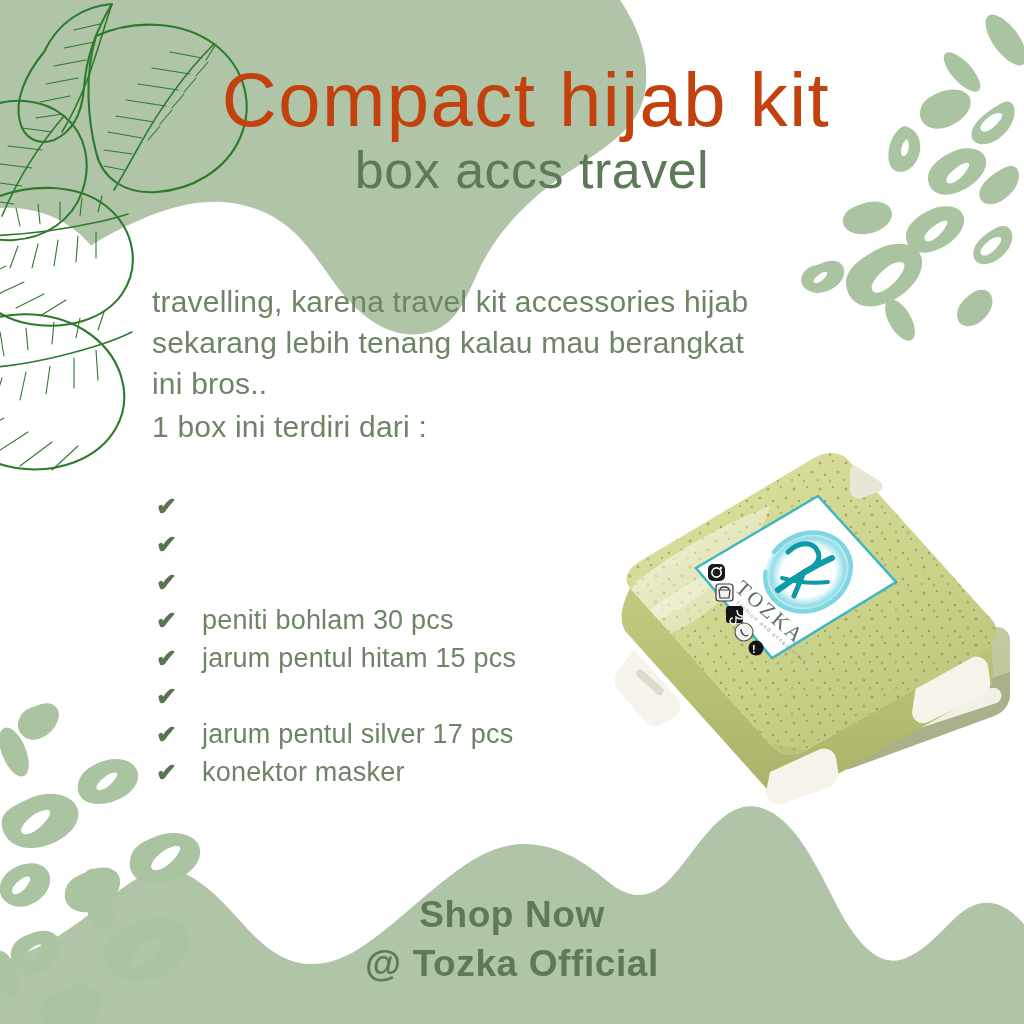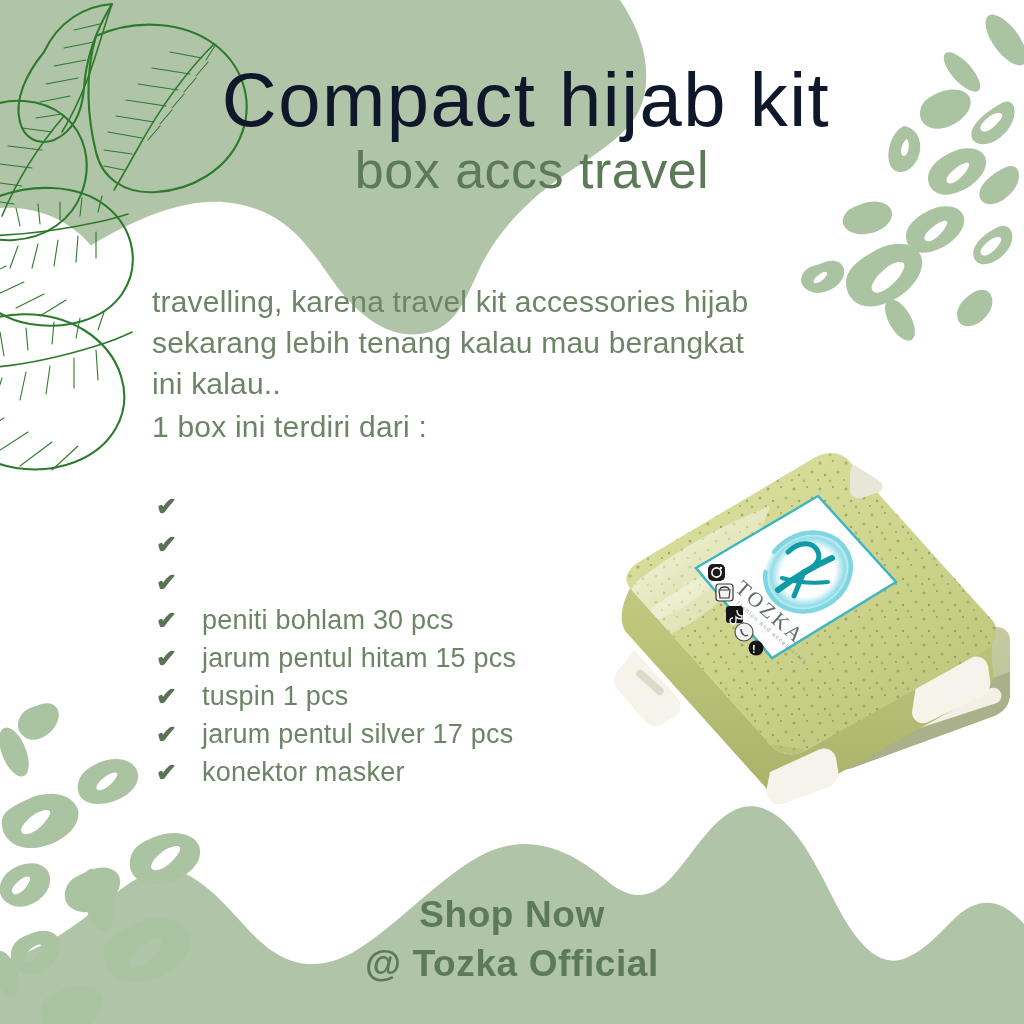--- a/index.html
+++ b/index.html
@@ -18,21 +18,21 @@
     position:absolute;
     left:0; top:62px;
     width:1024px;
     text-align:center;
     z-index:30;
   }
   .title-main {
     font-size:76px;
     font-weight:400;
     letter-spacing:1.5px;
-    color:#0f172a;
+    color:#c2410c;
     line-height:1.0;
     padding-left:28px;
   }
   .title-sub {
     font-size:52px;
     font-weight:400;
     letter-spacing:0.5px;
     color:#5d7a58;
     line-height:1.25;
     padding-left:40px;
@@ -427,21 +427,21 @@
   </div>
 
   <div class="title-block">
     <div class="title-main">Compact hijab kit</div>
     <div class="title-sub">box accs travel</div>
   </div>
 
   <div class="body-block">
     <div class="body-line">travelling, karena travel kit accessories hijab</div>
     <div class="body-line">sekarang lebih tenang kalau mau berangkat</div>
-    <div class="body-line">ini kalau..</div>
+    <div class="body-line">ini bros..</div>
     <div class="body-line spaced">1 box ini terdiri dari :</div>
   </div>
 
   <div class="list-block">
     <div class="list-item">
       <span class="check">✔</span>
     </div>
     <div class="list-item">
       <span class="check">✔</span>
     </div>
@@ -451,21 +451,20 @@
     <div class="list-item">
       <span class="check">✔</span>
       <span class="list-label">peniti bohlam 30 pcs</span>
     </div>
     <div class="list-item">
       <span class="check">✔</span>
       <span class="list-label">jarum pentul hitam 15 pcs</span>
     </div>
     <div class="list-item">
       <span class="check">✔</span>
-      <span class="list-label">tuspin 1 pcs</span>
     </div>
     <div class="list-item">
       <span class="check">✔</span>
       <span class="list-label">jarum pentul silver 17 pcs</span>
     </div>
     <div class="list-item">
       <span class="check">✔</span>
       <span class="list-label">konektor masker</span>
     </div>
   </div>

